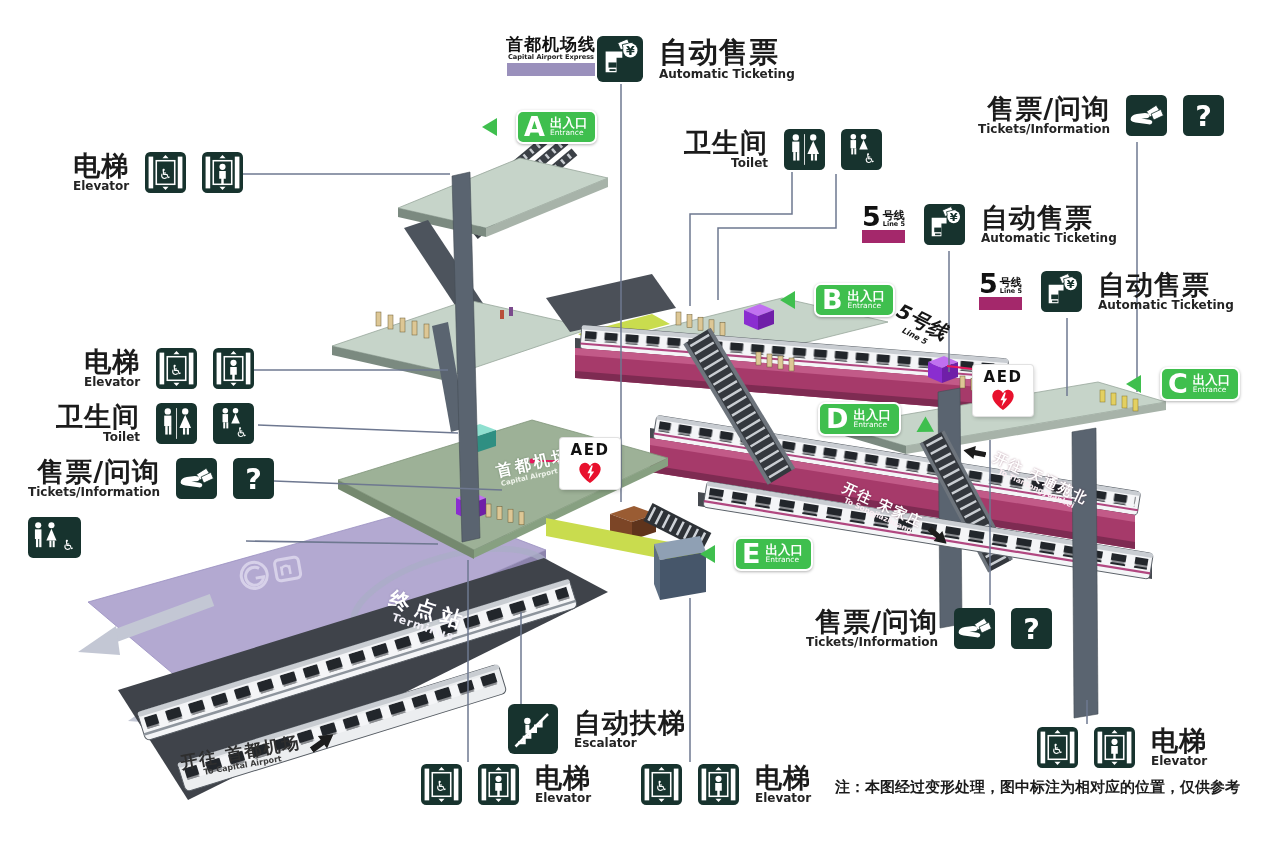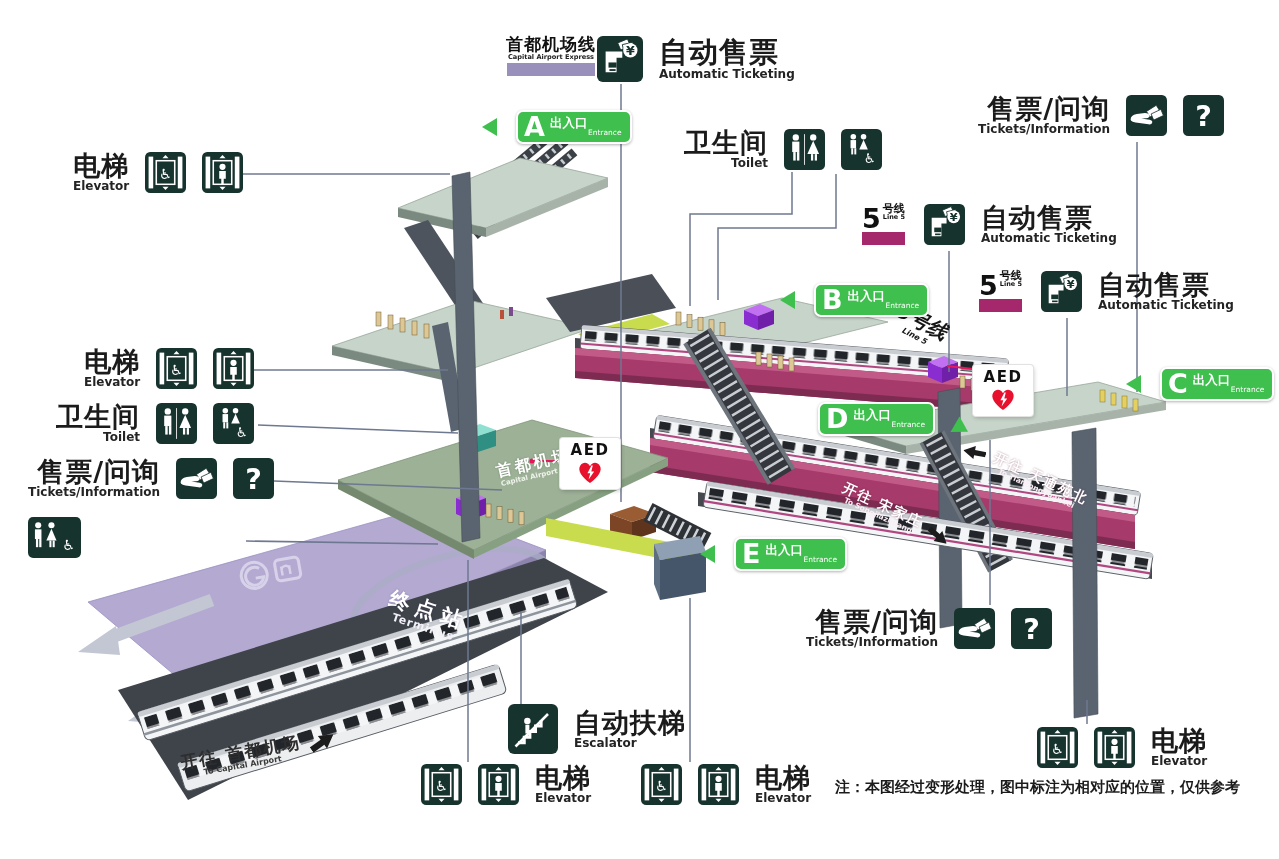--- a/index.html
+++ b/index.html
@@ -20,26 +20,26 @@
   
   .tri-l{width:0;height:0;border-top:9px solid transparent;border-bottom:9px solid transparent;
          border-right:15px solid #3fbf4e;margin-right:3px;flex:none;}
   .tri-r{width:0;height:0;border-top:9px solid transparent;border-bottom:9px solid transparent;
          border-left:15px solid #3fbf4e;transform:rotate(30deg);margin:18px 0 0 3px;flex:none;}
   .ebadge{display:flex;align-items:center;gap:5px;background:#3fbf4e;border:2px solid #fff;
           border-radius:7px;padding:1px 8px 2px 6px;box-shadow:0 1px 3px rgba(0,0,0,.3);color:#fff;}
   .elet{font-size:27px;font-weight:700;line-height:1;}
   .ecol{display:flex;flex-direction:column;line-height:1.05;}
   .ezh{font-size:12.5px;font-weight:700;}
-  .een{font-size:7.5px;margin-left:38px;}
+  .een{font-size:7.5px;}
   
   .l5badge{display:flex;flex-direction:column;align-items:stretch;margin-right:3px;}
   .l5row{display:flex;align-items:flex-end;gap:2px;}
   .l5num{font-size:27px;font-weight:800;line-height:.9;color:#111;}
-  .l5col{display:flex;flex-direction:column;line-height:1;padding-bottom:10px;}
+  .l5col{display:flex;flex-direction:column;line-height:1;padding-bottom:2px;}
   .l5zh{font-size:11px;font-weight:700;color:#111;}
   .l5en{font-size:6.5px;font-weight:700;color:#111;}
   .l5bar{height:13px;background:#a4286b;margin-top:1px;}
   .apbadge{position:absolute;display:flex;flex-direction:column;align-items:center;z-index:10;line-height:1.05;}
   .apzh{font-size:17px;font-weight:800;color:#111;letter-spacing:1px;}
   .apen{font-size:6.6px;font-weight:700;color:#222;}
   .apbar{width:88px;height:13px;background:#9a90bc;margin-top:2px;}
   
   .aed{position:absolute;background:#fff;border-radius:3px;width:56px;display:flex;flex-direction:column;
        align-items:center;padding:3px 2px 4px;z-index:10;box-shadow:0 0 0 1px #e2e2e2,1px 2px 4px rgba(0,0,0,.22);margin-top:40px;}

